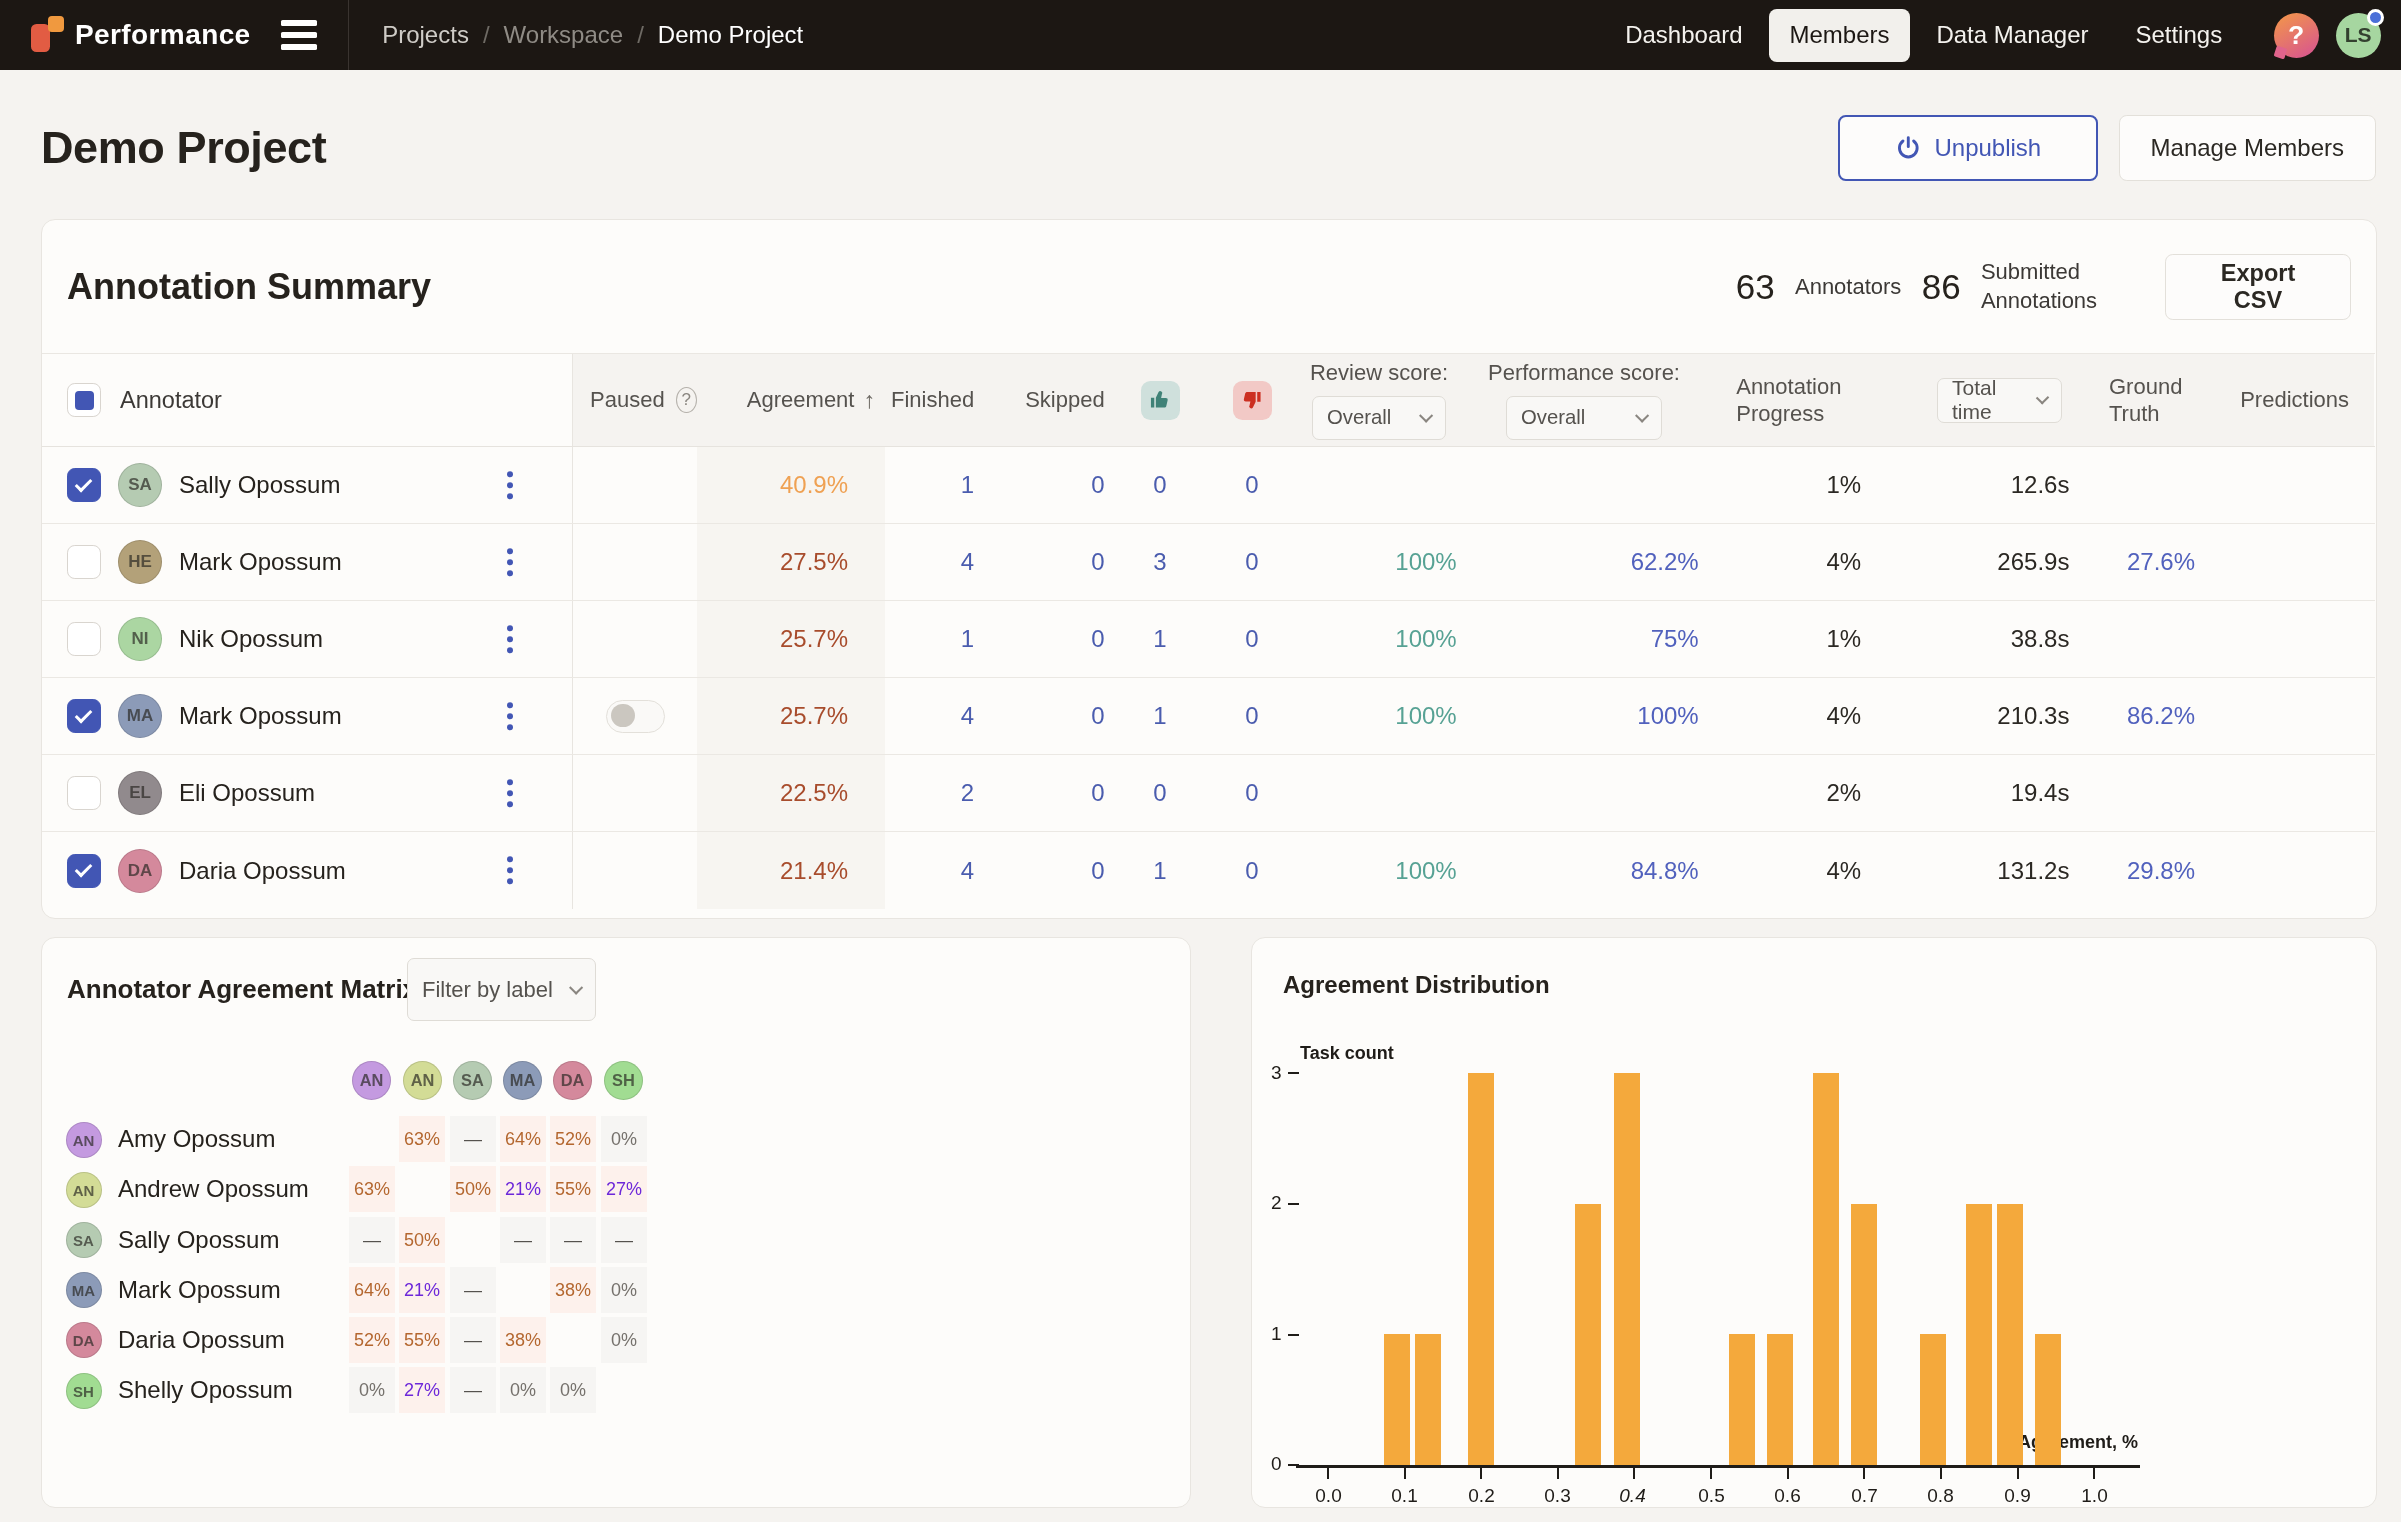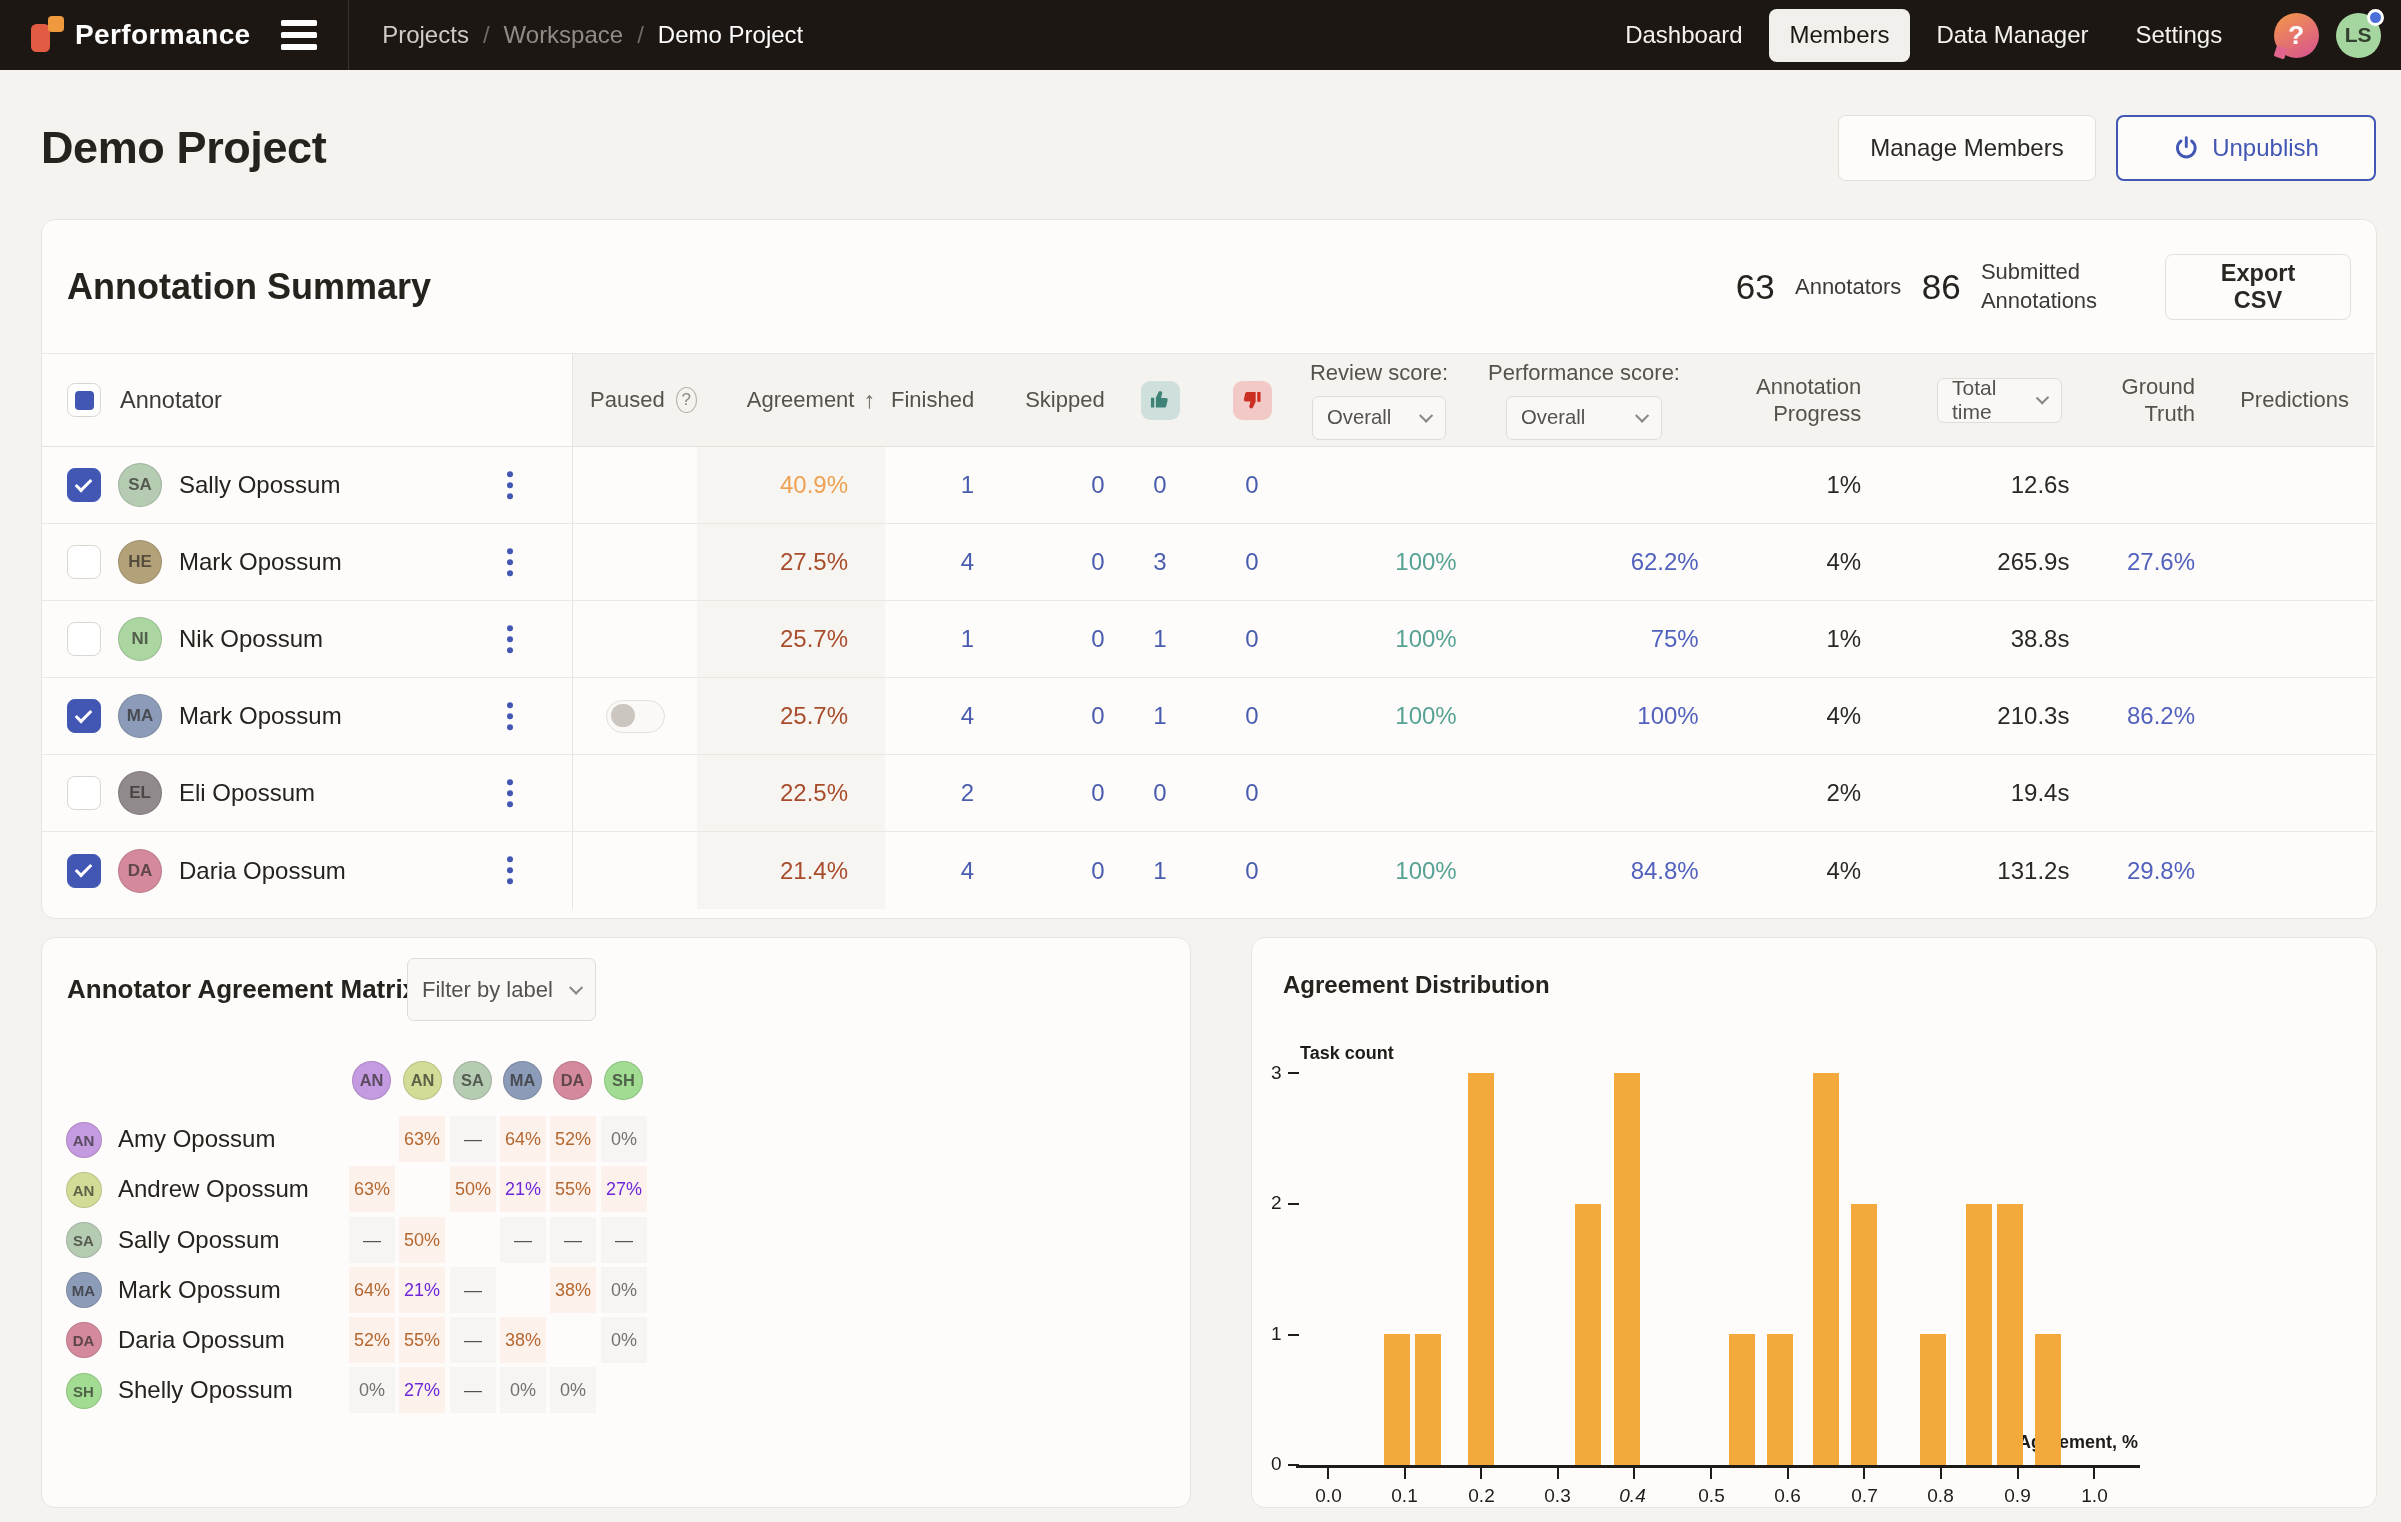--- a/index.html
+++ b/index.html
@@ -61,21 +61,21 @@
   .thead > div { background:#f5f3f0; color:#55524e; font-size:22px; display:flex; align-items:center; }
   .thead > .hc-annotator { background:transparent; padding-left:25px; gap:19px; color:#3c3936; font-size:23.5px; }
   .vdiv { border-left:1.6px solid #e8e5e0; }
   .trow { height:77px; border-bottom:0.8px solid #ebe8e3; }
   .trow:last-child { border-bottom:none; }
   .tc { display:flex; align-items:center; font-size:24px; }
   .right { justify-content:flex-end; }
   .center { justify-content:center; }
   .col-agr { background:#f7f5f1; }
   .pr47{padding-right:37px} .pr10{padding-right:7.8px} .pr8{padding-right:6.3px} .pr34{padding-right:26.6px} .pr44{padding-right:34px} .pr32{padding-right:25px} .pr12{padding-right:9.4px} .pl22{padding-left:17px}
-  .hdr2 { line-height:1.25; text-align:right; display:block; }
+  .hdr2 { line-height:1.25; display:block; }
   .hc-stack { flex-direction:column; justify-content:center; gap:9.4px; }
   .select-pill { display:flex; align-items:center; justify-content:space-between; gap:11px; border:1.6px solid #dfdcd6; border-radius:7px; background:#f9f8f6; color:#55524e; padding:0 14px; cursor:pointer; }
   .chev { width:10.2px; height:10.2px; border-right:2.3px solid #8a8680; border-bottom:2.3px solid #8a8680; transform:rotate(45deg) translate(-1.6px,-1.6px); }
   .arrow-up { color:#6e6a64; font-size:23.5px; margin-left:9.4px; }
   .help-q { width:26.6px; height:26.6px; border-radius:50%; border:1.6px solid #b5b1ab; color:#8a8680; font-size:17px; display:flex; align-items:center; justify-content:center; margin-left:11px; }
   .thumb-chip { width:39px; height:39px; border-radius:9.4px; display:flex; align-items:center; justify-content:center; }
   .thumb-chip.up { background:#cfe0dc; } .thumb-chip.down { background:#f2c9c6; }
 
   .checkbox { width:34px; height:34px; border-radius:7.8px; border:1.6px solid #d9d5cf; background:#fff; flex:0 0 auto; display:flex; align-items:center; justify-content:center; cursor:pointer; }
   .checkbox.checked { background:#4256b4; border-color:#4256b4; }
@@ -151,30 +151,30 @@
   <div class="help-bubble">?</div>
   <div class="tb-avatar">
       <span>LS</span>
       <i class="dot"></i>
     </div>
 </header>
 
 <div class="title-row">
   <h1 class="page-title">Demo Project</h1>
   <div class="title-actions">
-    <button class="btn btn-plain">Manage Members</button>
     <button class="btn btn-outline-blue">
       <span class="power-ico">
         <svg width="26.6" height="26.6" viewBox="0 0 24 24" fill="none" stroke="#4256b4" stroke-width="2.6" stroke-linecap="round">
             <path d="M12 2.5v8"></path>
             <path d="M7.2 5.4a8 8 0 1 0 9.6 0"></path>
           </svg>
       </span>
       <span>Unpublish</span>
     </button>
+    <button class="btn btn-plain">Manage Members</button>
   </div>
 </div>
 
 <section class="card card-summary">
   <div class="summary-head">
     <h2 class="summary-title">Annotation Summary</h2>
     <div class="stats">
       <span class="stat-num">63</span>
       <span class="stat-label">Annotators</span>
       <span class="stat-num">86</span>

